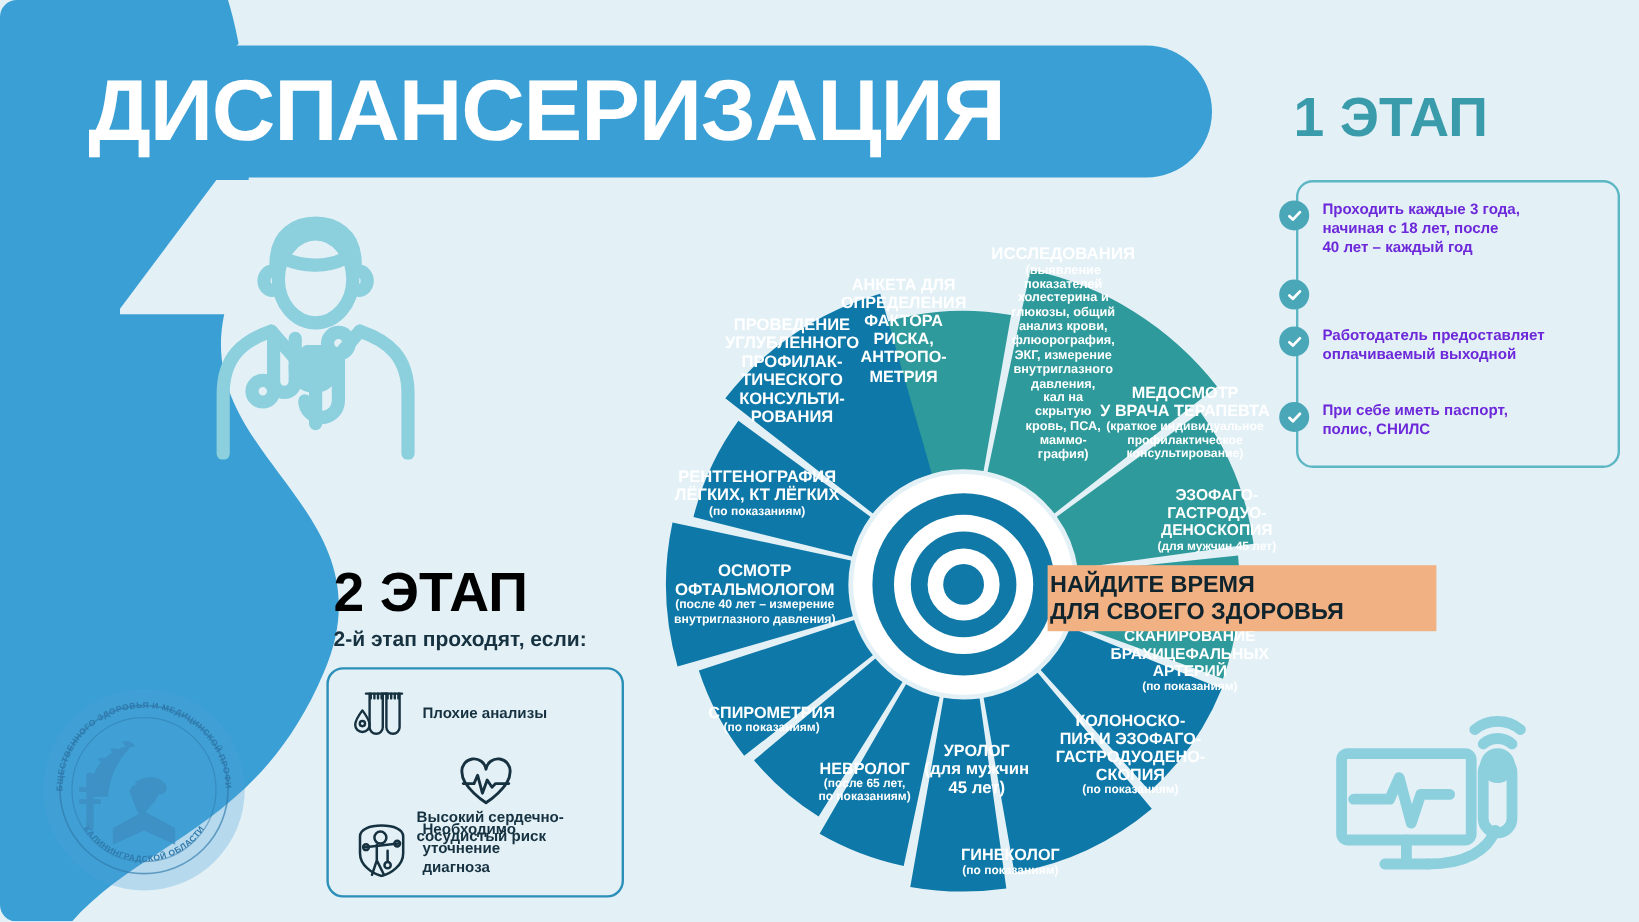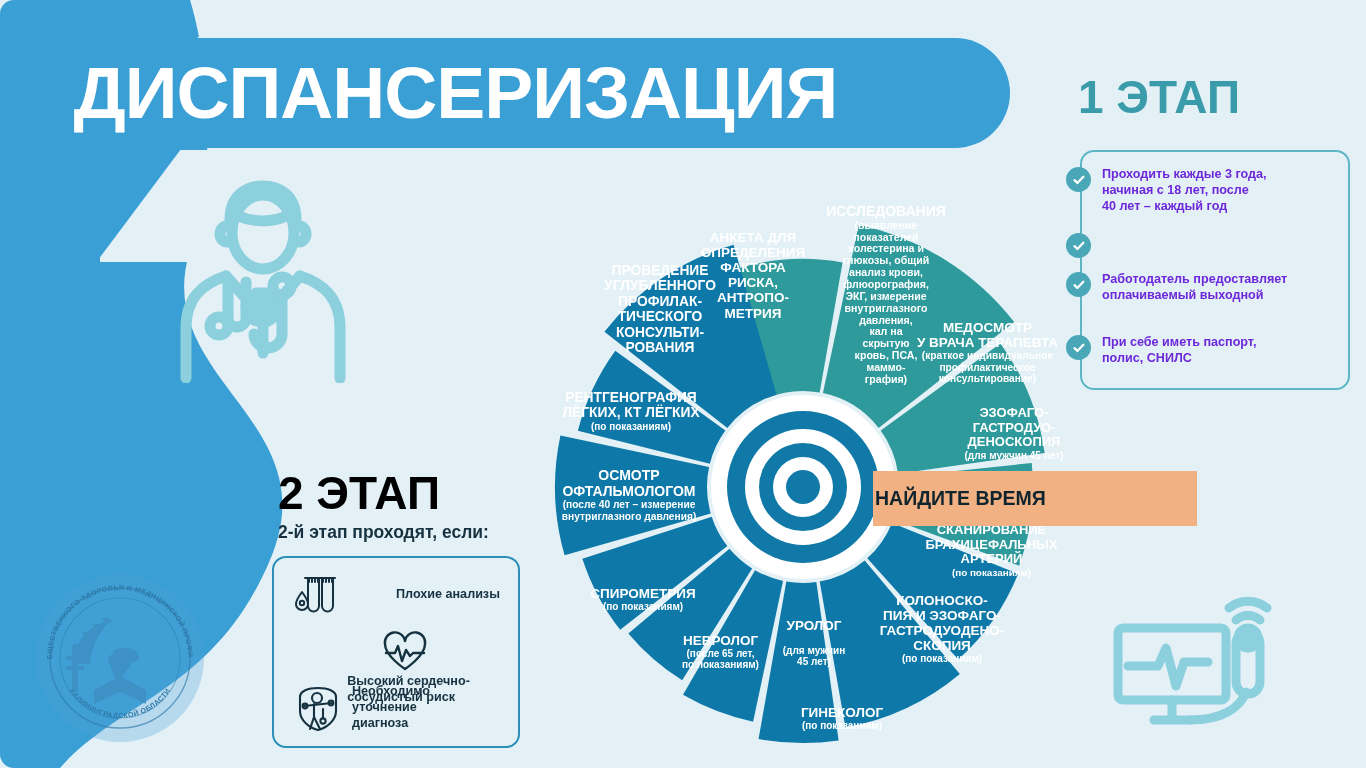--- a/index.html
+++ b/index.html
@@ -220,21 +220,21 @@
       </span>
       <span class="check-text">При себе иметь паспорт,
 полис, СНИЛС</span>
     </div>
   </div>
 
   <div id="stage2-heading" class="abs stage-heading">2 ЭТАП</div>
   <div id="stage2-sub" class="abs">2-й этап проходят, если:</div>
 
   <div id="stage2-card" class="abs">
-    <div class="cond-row" style="top:14px;gap:44px;">
+    <div class="cond-row" style="top:14px;">
       <span class="cond-icon">
         <svg viewBox="0 0 52 46" width="52" height="46">
           <g fill="none" stroke="#16313f" stroke-width="2" stroke-linecap="round" stroke-linejoin="round">
             <path d="M16,6 L16,34 a5.5,5.5 0 0 0 11,0 L27,6"></path>
             <path d="M13,6 L30,6"></path>
             <path d="M17,6 L17,10 M20,6 L20,10 M23,6 L23,10 M26,6 L26,10"></path>
             <path d="M30,6 L30,34 a5.5,5.5 0 0 0 11,0 L41,6"></path>
             <path d="M28,6 L43,6"></path>
             <path d="M31,6 L31,10 M34,6 L34,10 M37,6 L37,10 M40,6 L40,10"></path>
             <path d="M10,20 C10,20 4,28 4,32 a6,6 0 0 0 12,0 C16,28 10,20 10,20 Z"></path>
@@ -335,41 +335,42 @@
 ГАСТРОДУО-
 ДЕНОСКОПИЯ</span><span class="seg-sub" style="font-size: 10px;">(для мужчин 45 лет)</span></div>
         <div class="seg-label" style="left: 385px; top: 355px; width: 175px;"><span class="seg-title" style="font-size: 13px;">СКАНИРОВАНИЕ
 БРАХИЦЕФАЛЬНЫХ
 АРТЕРИЙ</span><span class="seg-sub" style="font-size: 9.9px;">(по показаниям)</span></div>
         <div class="seg-label" style="left: 333px; top: 425px; width: 180px;"><span class="seg-title" style="font-size: 13.5px;">КОЛОНОСКО-
 ПИЯ И ЭЗОФАГО-
 ГАСТРОДУОДЕНО-
 СКОПИЯ</span><span class="seg-sub" style="font-size: 10px;">(по показаниям)</span></div>
         <div class="seg-label" style="left: 248px; top: 505px; width: 150px;"><span class="seg-title" style="font-size: 13.5px; margin-top: 32px;">ГИНЕКОЛОГ</span><span class="seg-sub" style="font-size: 10px;">(по показаниям)</span></div>
-        <div class="seg-label" style="left: 240px; top: 450px; width: 110px;"><span class="seg-title" style="font-size: 13.5px;">УРОЛОГ</span><span class="seg-sub" style="font-size: 10px; margin-top: 12px;">(для мужчин
+        <div class="seg-label" style="left: 240px; top: 450px; width: 110px;"><span class="seg-title" style="font-size: 13.5px;">УРОЛОГ</span><span class="seg-sub" style="font-size: 14px;">(для мужчин
 45 лет)</span></div>
         <div class="seg-label" style="left: 134px; top: 465px; width: 135px;"><span class="seg-title" style="font-size: 13.5px;">НЕВРОЛОГ</span><span class="seg-sub" style="font-size: 10px;">(после 65 лет,
 по показаниям)</span></div>
         <div class="seg-label" style="left: 44px; top: 418px; width: 160px;"><span class="seg-title" style="font-size: 13.5px;">СПИРОМЕТРИЯ</span><span class="seg-sub" style="font-size: 10px;">(по показаниям)</span></div>
         <div class="seg-label" style="left: 10px; top: 300px; width: 200px;"><span class="seg-title" style="font-size: 14px;">ОСМОТР
 ОФТАЛЬМОЛОГОМ</span><span class="seg-sub" style="font-size: 10.2px;">(после 40 лет – измерение
 внутриглазного давления)</span></div>
         <div class="seg-label" style="left: 17px; top: 222px; width: 190px;"><span class="seg-title" style="font-size: 13.8px;">РЕНТГЕНОГРАФИЯ
 ЛЁГКИХ, КТ ЛЁГКИХ</span><span class="seg-sub" style="font-size: 10px;">(по показаниям)</span></div>
         <div class="seg-label" style="left: 66px; top: 95px; width: 150px;"><span class="seg-title" style="font-size: 13.8px;">ПРОВЕДЕНИЕ
 УГЛУБЛЕННОГО
 ПРОФИЛАК-
 ТИЧЕСКОГО
 КОНСУЛЬТИ-
 РОВАНИЯ</span></div>
       </div>
   </div>
 
   <div id="banner" class="abs">
     <div>НАЙДИТЕ ВРЕМЯ</div>
+    <div>ДЛЯ СВОЕГО ЗДОРОВЬЯ</div>
   </div>
 
   <svg id="device-icon" class="abs" viewBox="0 0 180 150">
     <g fill="none" stroke="#8ccfdd" stroke-width="9" stroke-linecap="round" stroke-linejoin="round">
       <rect x="6" y="32" width="108" height="72" rx="5"></rect>
       <path d="M16,70 L46,70 L54,52 L64,90 L72,66 L96,66"></path>
       <path d="M60,104 L60,122 M42,124 L78,124"></path>
       <path d="M78,124 C110,124 128,112 134,96"></path>
       <rect x="124" y="36" width="24" height="62" rx="12"></rect>
       <circle cx="136" cy="42" r="10" fill="#8ccfdd"></circle>

